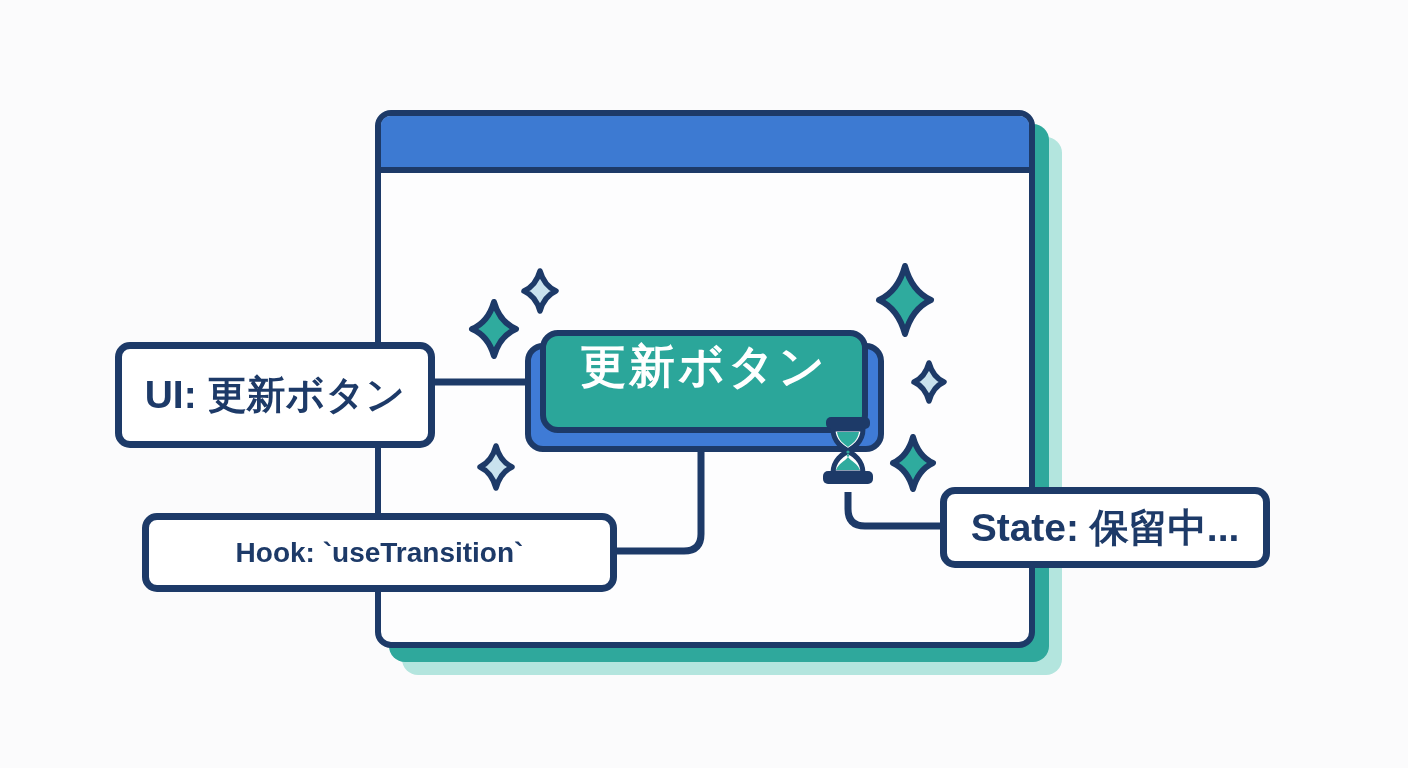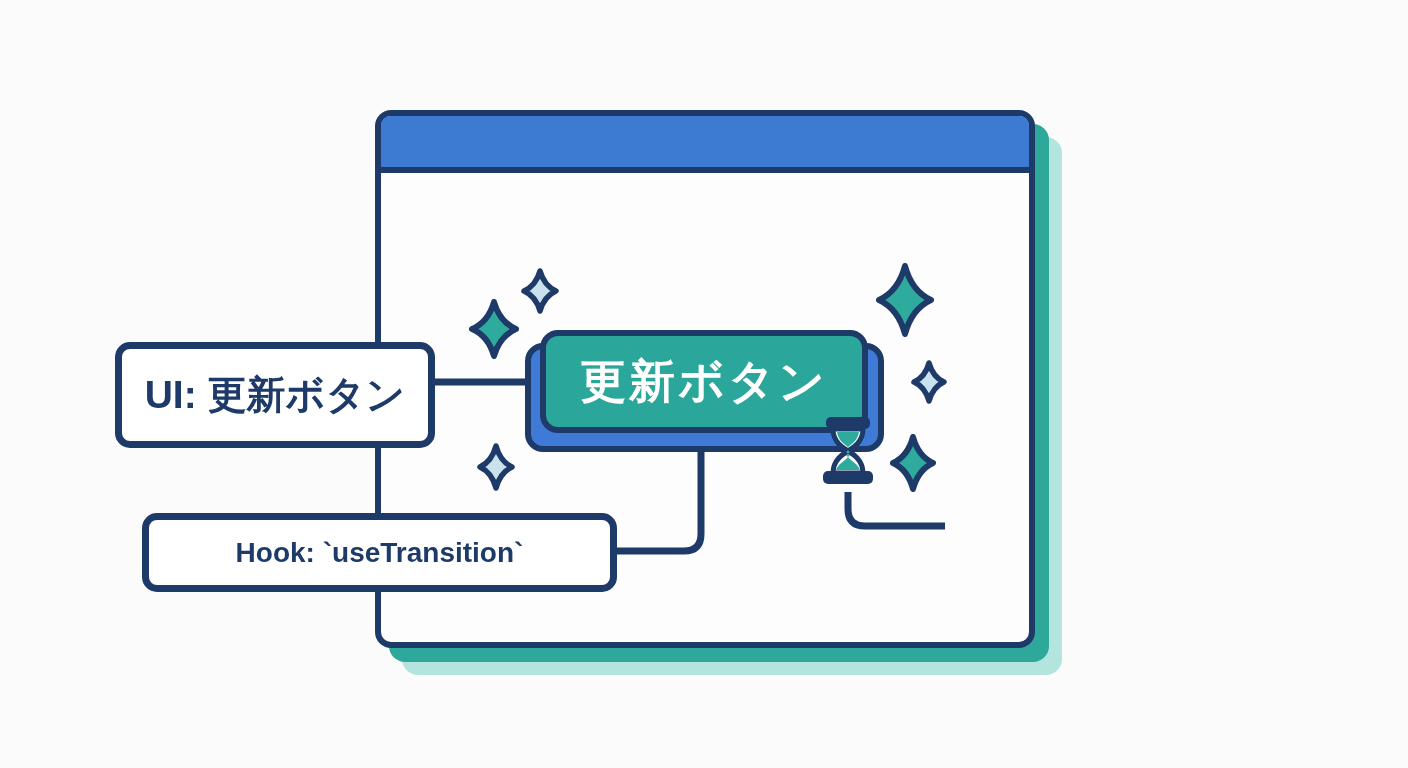--- a/index.html
+++ b/index.html
@@ -69,21 +69,21 @@
   }
   .update-button {
     position: absolute;
     left: 540px; top: 330px;
     width: 328px; height: 103px;
     background: var(--button-teal);
     border: 6px solid var(--outline-navy);
     border-radius: 18px;
     z-index: 4;
     display: flex;
-    align-items: center;
+    align-items: flex-start;
     justify-content: center;
     color: #ffffff;
     font-size: 46px;
     font-weight: bold;
     letter-spacing: 3px;
     cursor: pointer;
   }
 
   
   .sparkle-teal  { fill: var(--sparkle-teal);  stroke: var(--outline-navy); stroke-width: 6; stroke-linejoin: round; }
@@ -148,14 +148,17 @@
       <rect class="hg-frame" x="7" y="62" width="50" height="13" rx="5"></rect>
     </g>
   </svg>
 
   <div class="callout callout-ui">
     <span>UI: 更新ボタン</span>
   </div>
   <div class="callout callout-hook">
     <span>Hook: `useTransition`</span>
   </div>
+  <div class="callout callout-state">
+    <span>State: 保留中...</span>
+  </div>
 
 </div>
 
 </body></html>

